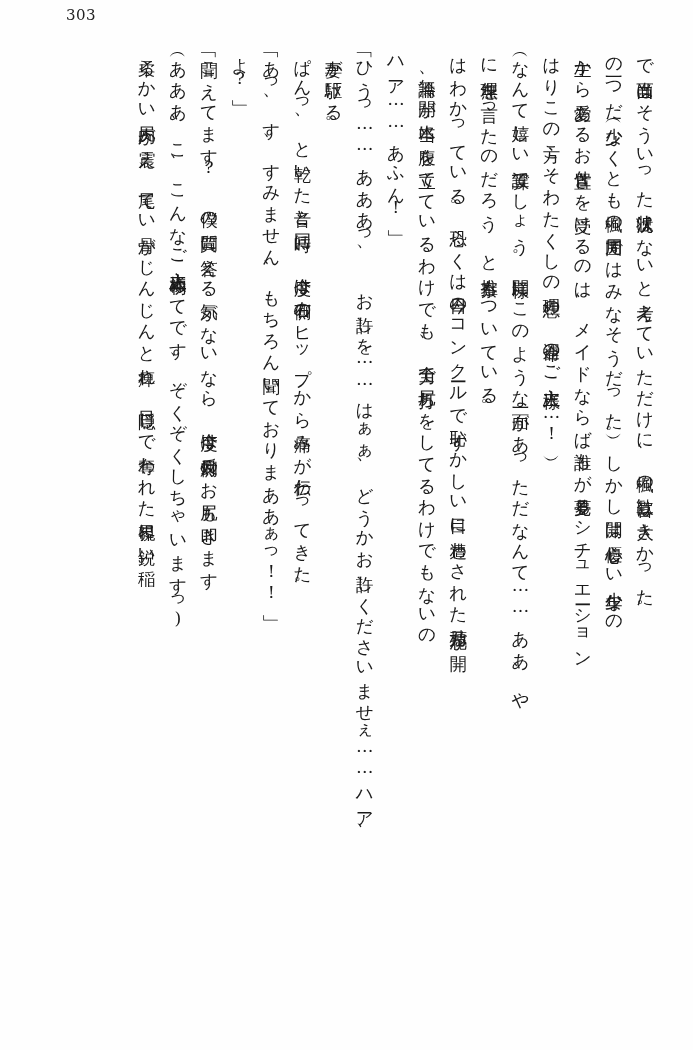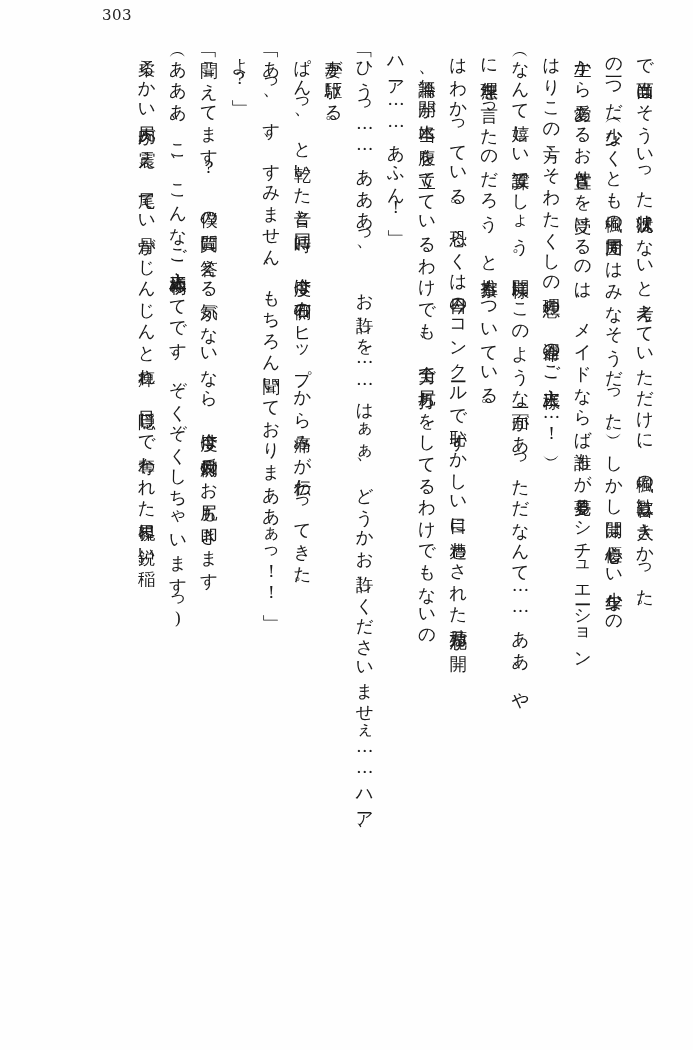--- a/index.html
+++ b/index.html
@@ -21,21 +21,20 @@
     background: #fefefe;
   }
   .page-number {
     position: absolute;
     top: 6px;
     left: 66px;
     font-size: 15px;
     font-family: "DejaVu Serif", "Liberation Serif", serif;
     color: #222;
     letter-spacing: 0.5px;
-    margin-left: 36px;
   }
   .body-text {
     position: absolute;
     top: 46px;
     left: 34px;
     width: 626px;
     height: 930px;
     writing-mode: vertical-rl;
     text-orientation: upright;
     font-size: 17.5px;

